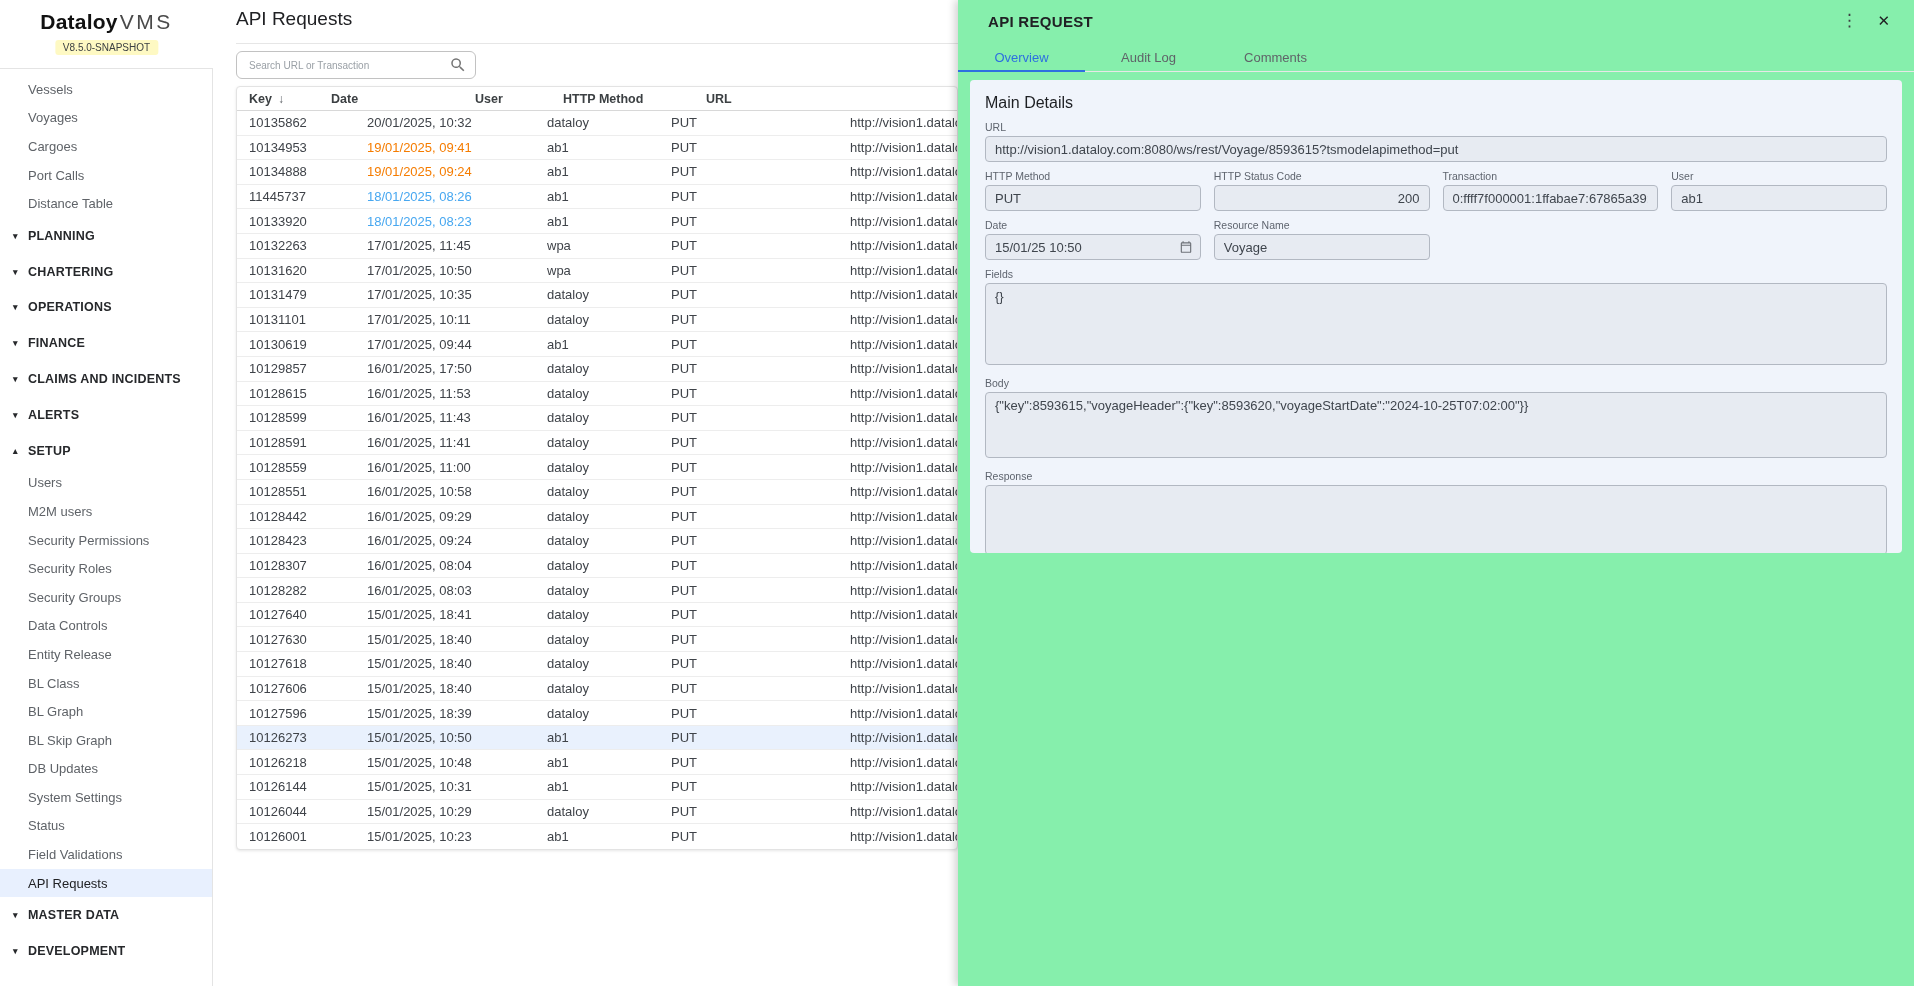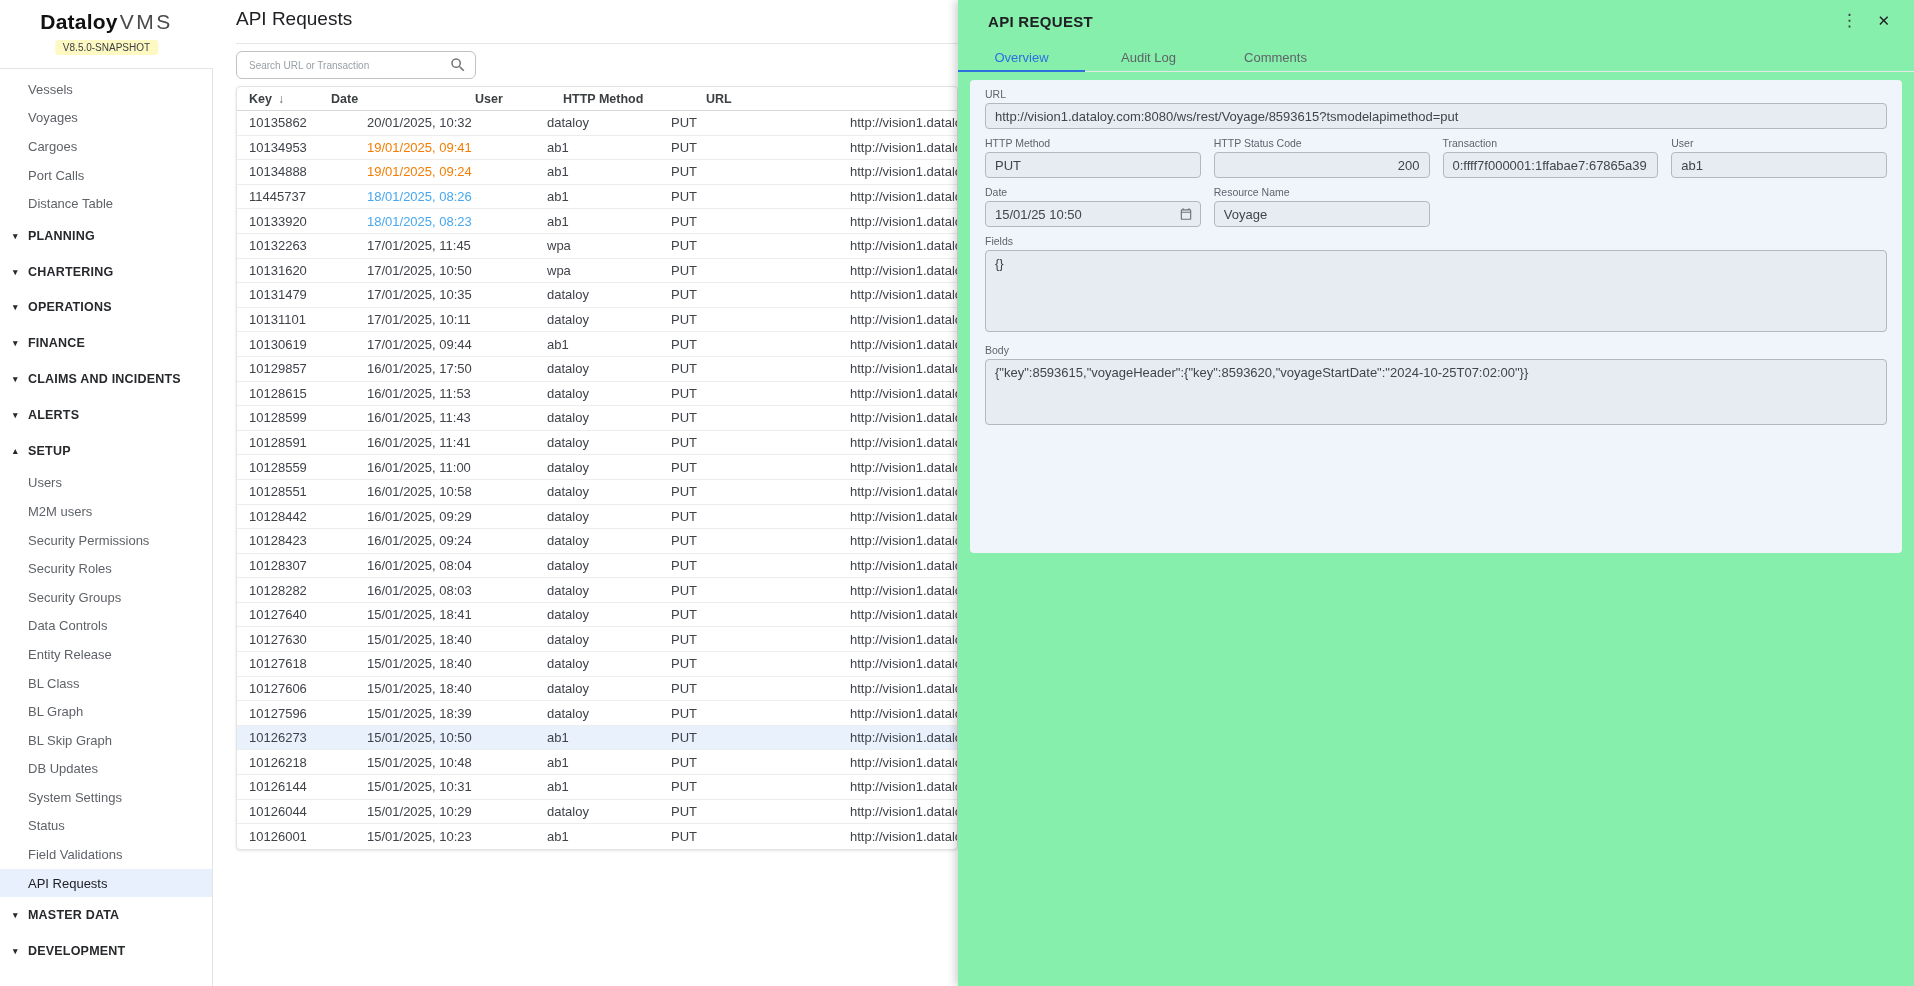--- a/index.html
+++ b/index.html
@@ -433,20 +433,21 @@
     <span class="close-btn">✕</span>
   </header>
 
   <div class="tabs" id="panel-tabs">
       <div class="tab active">Overview</div>
       <div class="tab">Audit Log</div>
       <div class="tab">Comments</div>
     </div>
 
   <div class="details-card">
+    <h3 class="section-title">Main Details</h3>
 
     <div class="field">
       <label>URL</label>
       <input class="pinput" readonly="" value="http://vision1.dataloy.com:8080/ws/rest/Voyage/8593615?tsmodelapimethod=put" style="">
     </div>
 
     <div class="grid4">
       <div class="field">
         <label>HTTP Method</label>
         <input class="pinput" readonly="" value="PUT" style="">
@@ -486,14 +487,18 @@
     <div class="field">
       <label>Fields</label>
       <textarea class="pinput ta-fields" readonly="" style="">{}</textarea>
     </div>
 
     <div class="field">
       <label>Body</label>
       <textarea class="pinput ta-body" readonly="" style="">{"key":8593615,"voyageHeader":{"key":8593620,"voyageStartDate":"2024-10-25T07:02:00"}}</textarea>
     </div>
 
+    <div class="field">
+      <label>Response</label>
+      <textarea class="pinput ta-resp" readonly="" style=""></textarea>
+    </div>
   </div>
 </section>
 
 </body></html>

